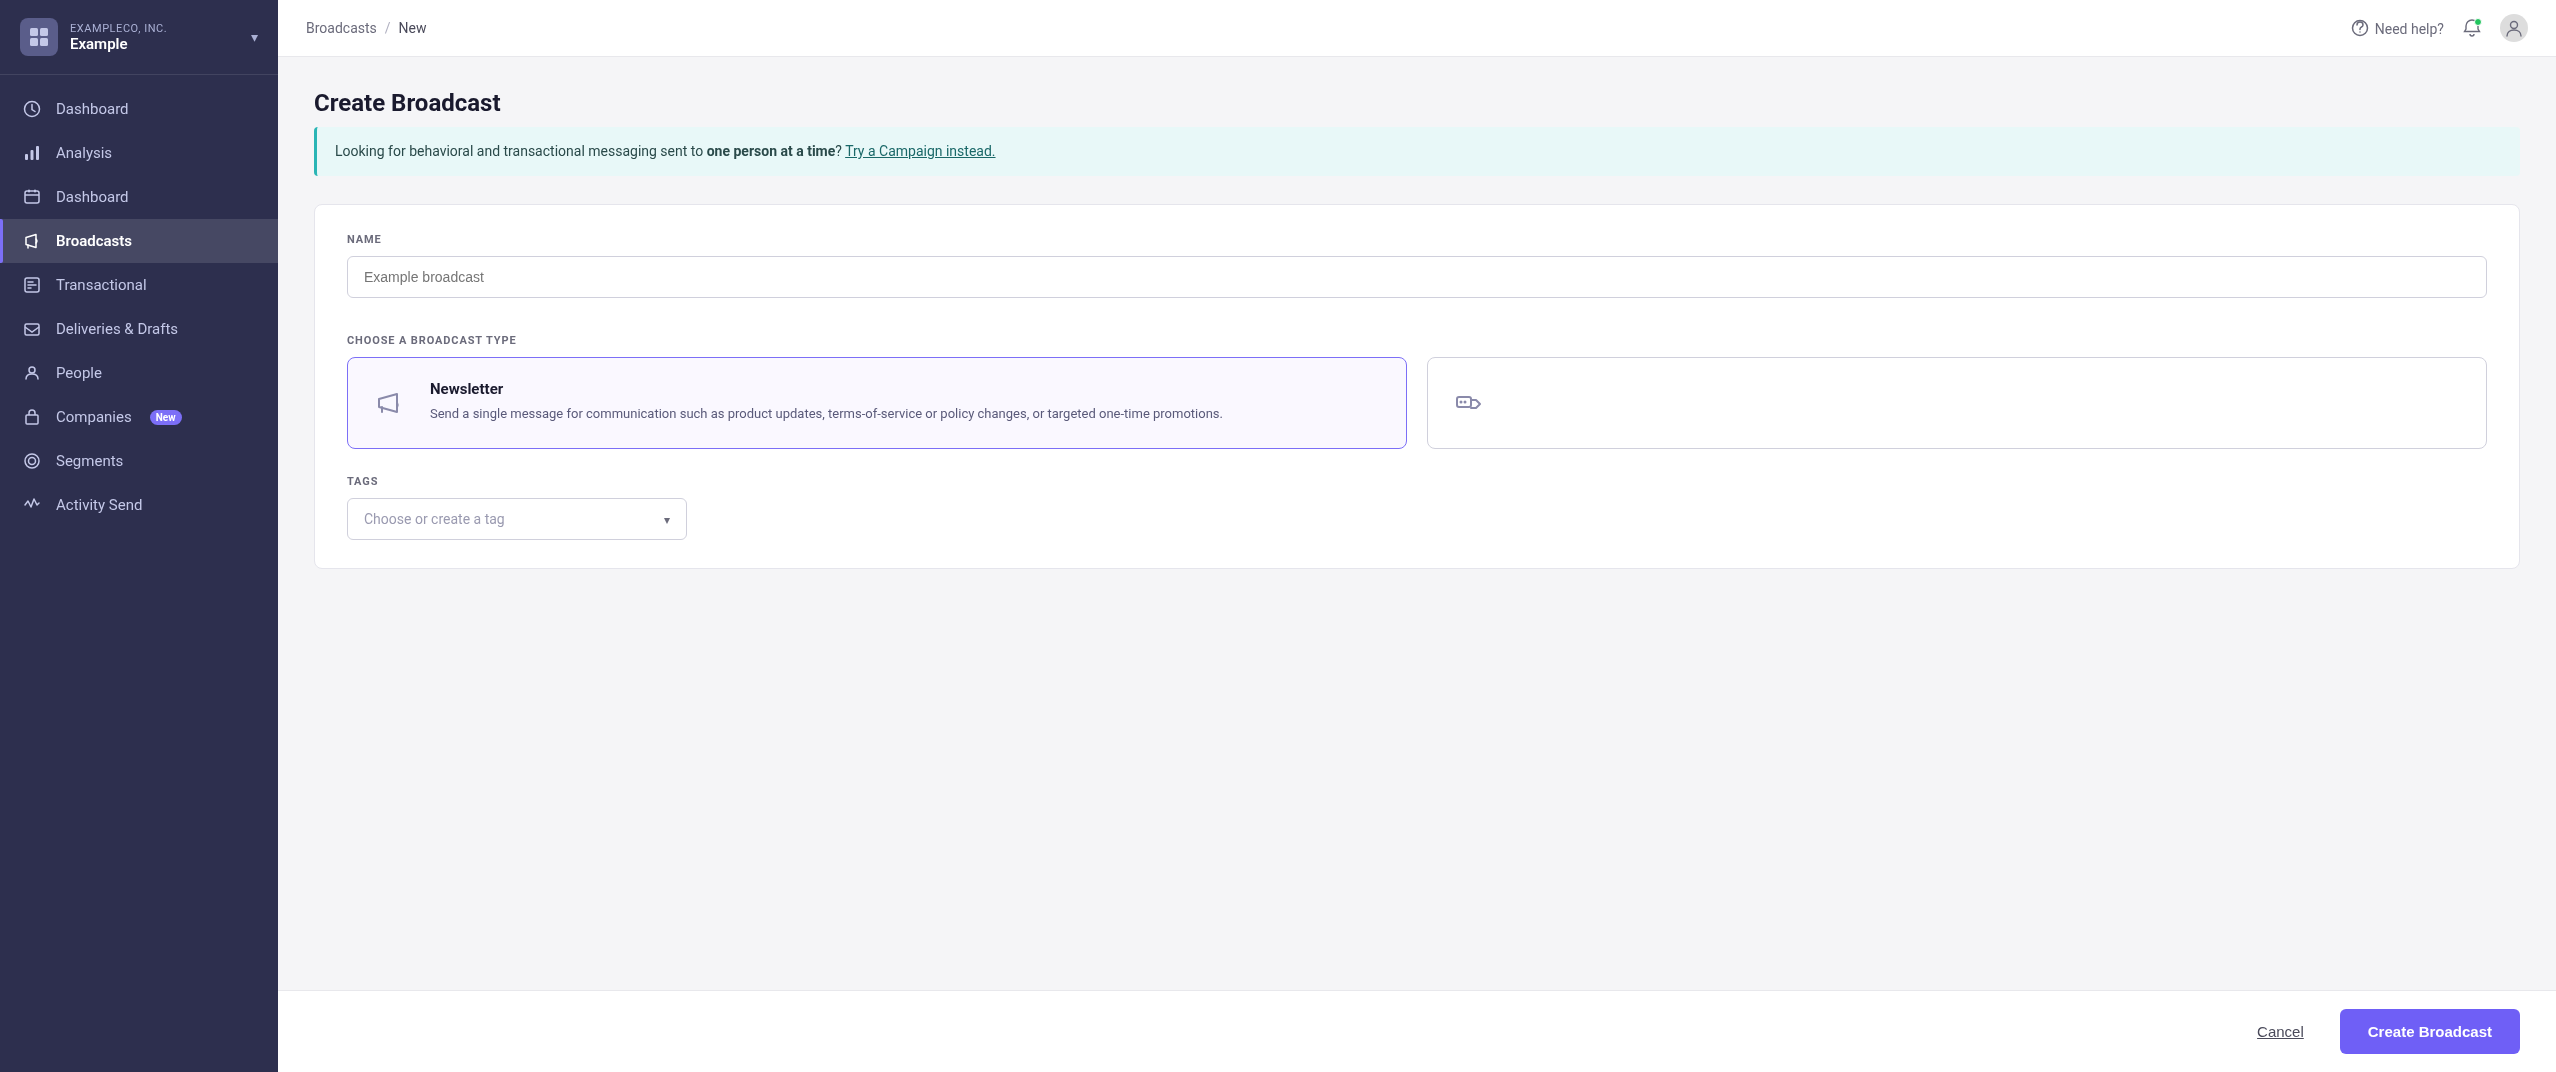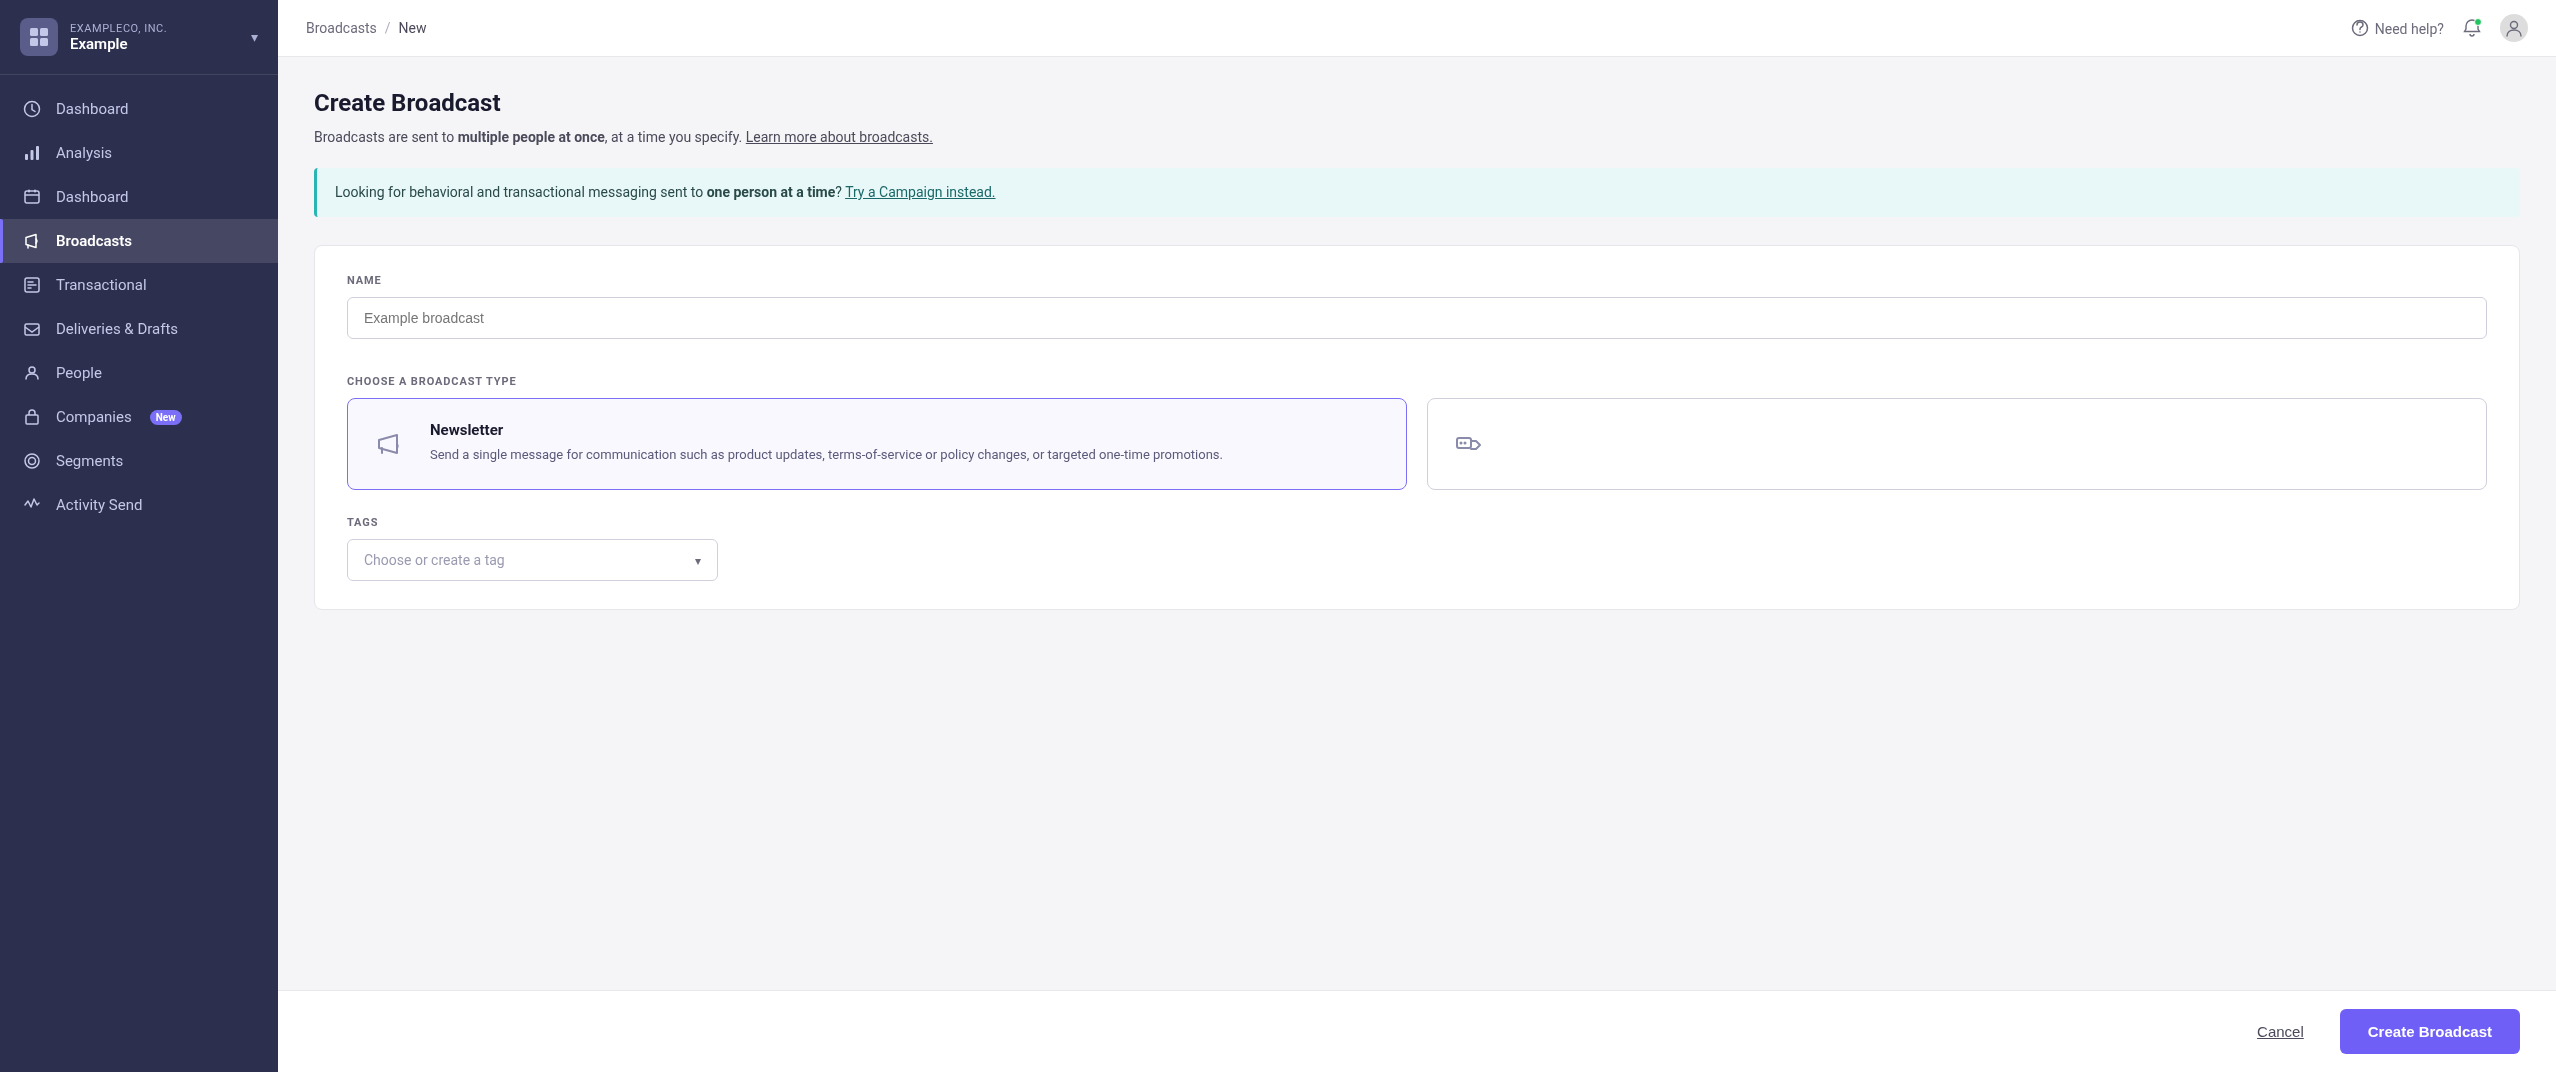--- a/index.html
+++ b/index.html
@@ -272,21 +272,21 @@
       color: #1a1a2e;
       margin-bottom: 6px;
     }
     .type-desc {
       font-size: 13px;
       color: #5a5a7a;
       line-height: 1.5;
     }
 
     .tags-select {
-      width: 371px;
+      width: 340px;
       border: 1.5px solid #d0d0dc;
       border-radius: 6px;
       padding: 12px 16px;
       font-size: 14px;
       color: #9a9ab0;
       display: flex;
       align-items: flex-end;
       justify-content: space-between;
       cursor: pointer;
       background: #fff;
@@ -485,23 +485,20 @@
         <svg width="20" height="20" viewBox="0 0 20 20" fill="none">
           <circle cx="10" cy="7" r="3.5" stroke="#6b6b7b" stroke-width="1.4"></circle>
           <path d="M3 18c0-3.866 3.134-6 7-6s7 2.134 7 6" stroke="#6b6b7b" stroke-width="1.4" stroke-linecap="round"></path>
         </svg>
       </div>
     </div>
   </header>
 
   <div class="page-content">
     <h1 class="page-title">Create Broadcast</h1>
-    <p class="page-subtitle">
-      <span>Broadcasts are sent to </span><strong>multiple people at once</strong><span>, at a time you specify.</span> <a href="#">Learn more about broadcasts.</a>
-    </p>
     <div class="info-banner">
       <span>Looking for behavioral and transactional messaging sent to </span><strong>one person at a time</strong><span>?</span> <a href="#">Try a Campaign instead.</a>
     </div>
 
     <div class="form-card">
       
       <label class="form-label">NAME</label>
       <input class="form-input" type="text" placeholder="Example broadcast" style="">
 
       

